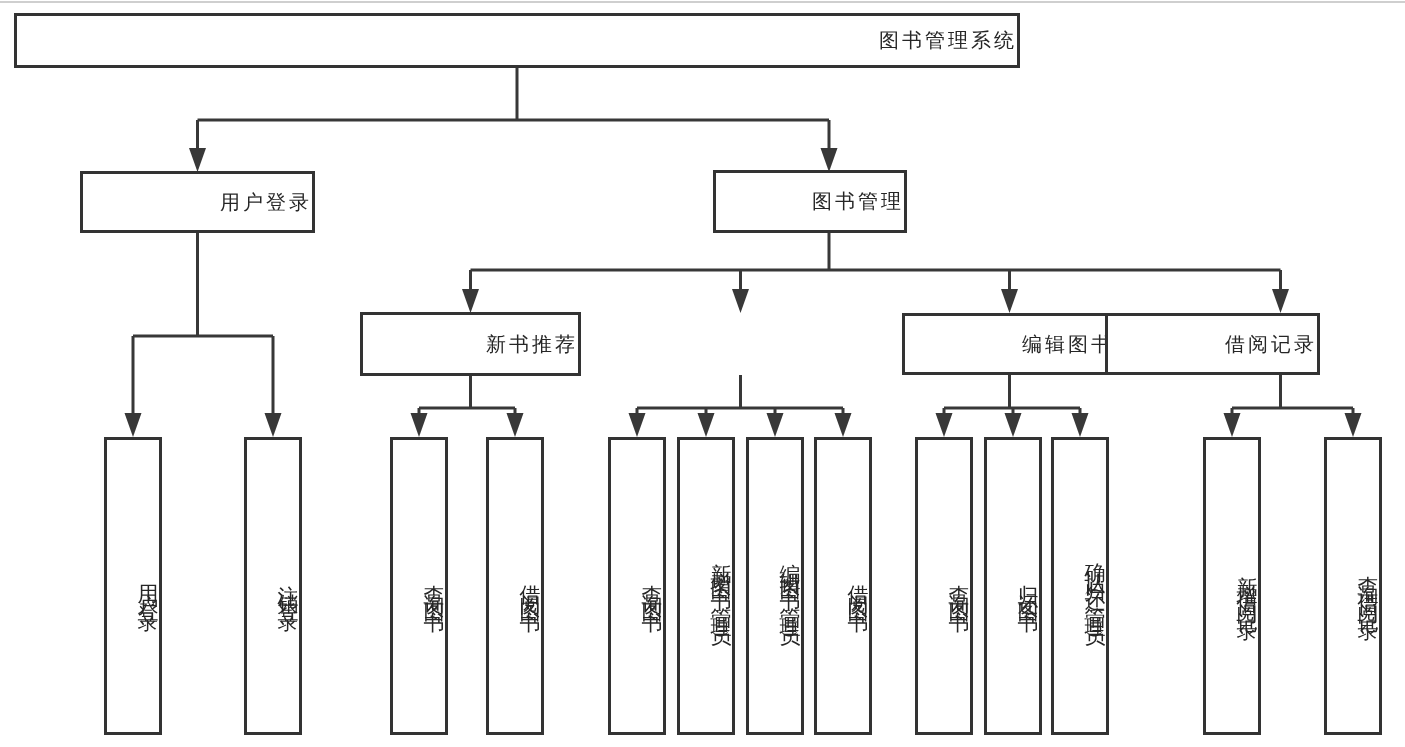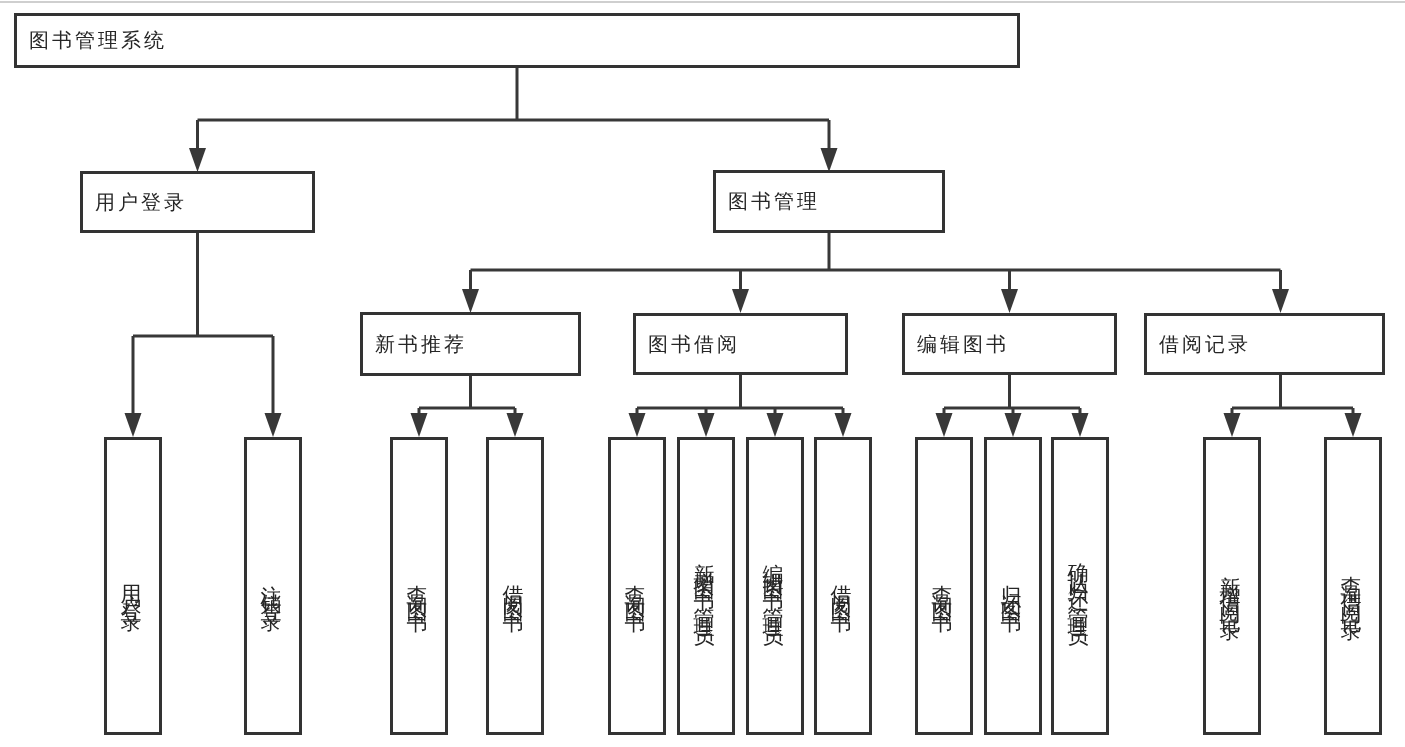--- a/index.html
+++ b/index.html
@@ -3,21 +3,21 @@
 <meta charset="utf-8">
 <style>
   html,body{margin:0;padding:0;background:#ffffff;}
   .canvas{
     position:relative;width:1405px;height:747px;background:#ffffff;
     font-family:"DejaVu Sans","Liberation Sans",sans-serif;overflow:hidden;
   }
   svg.wires{position:absolute;left:0;top:0;z-index:1;}
   .box{
     position:absolute;background:#ffffff;border:3px solid #333333;
-    box-sizing:border-box;display:flex;align-items:center;justify-content:flex-start;
+    box-sizing:border-box;display:flex;align-items:center;justify-content:flex-end;
     z-index:2;color:#262626;padding-left:12px;
   }
   .box.h span{
     font-size:20px;letter-spacing:3px;white-space:nowrap;
     color:#262626;
   }
   .box.v span{
     writing-mode:vertical-lr;
     font-size:21px;letter-spacing:9px;line-height:1.1;
     color:#262626;
@@ -68,34 +68,31 @@
     </g>
   </svg>
 
   <div class="box h" style="left:14px;top:13px;width:1006px;height:55px">
     <span>图书管理系统</span>
   </div>
 
   <div class="box h" style="left:80px;top:171px;width:235px;height:62px">
     <span>用户登录</span>
   </div>
-  <div class="box h" style="left:713px;top:170px;width:232px;height:63px">
+  <div class="box h" style="left:713px;top:170px;width:194px;height:63px">
     <span>图书管理</span>
   </div>
 
   <div class="box h" style="left:360px;top:312px;width:221px;height:64px">
     <span>新书推荐</span>
   </div>
-  <div class="box h" style="left:633px;top:313px;width:215px;height:62px">
-    <span>图书借阅</span>
-  </div>
   <div class="box h" style="left:902px;top:313px;width:215px;height:62px">
     <span>编辑图书</span>
   </div>
-  <div class="box h" style="left:1144px;top:313px;width:241px;height:62px">
+  <div class="box h" style="left:1105px;top:313px;width:215px;height:62px">
     <span>借阅记录</span>
   </div>
 
   <div class="box v" style="left:104px;top:437px;width:58px;height:298px">
     <span>用户登录</span>
   </div>
   <div class="box v" style="left:244px;top:437px;width:58px;height:298px">
     <span>注销登录</span>
   </div>
 

